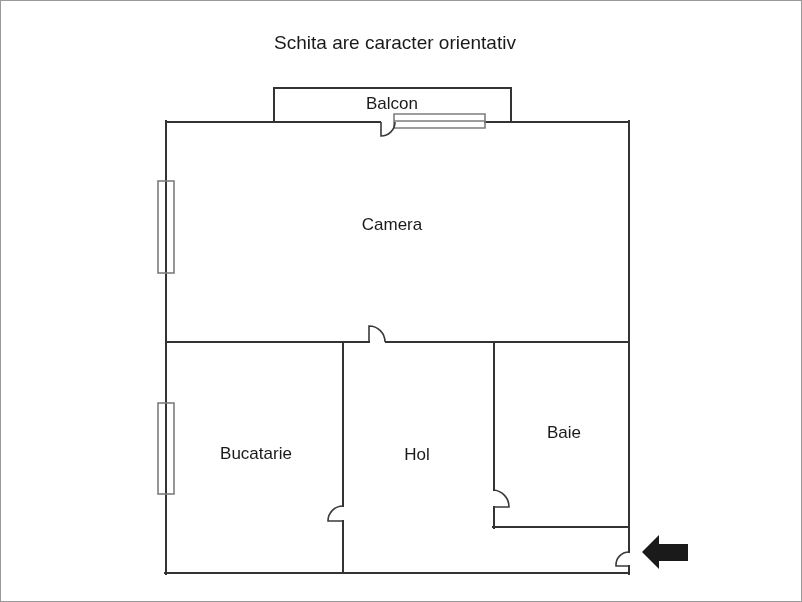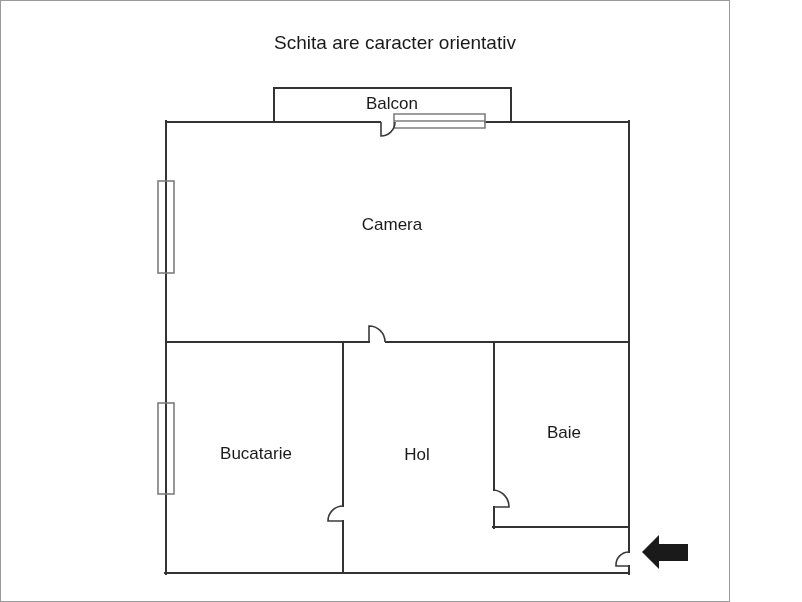--- a/index.html
+++ b/index.html
@@ -3,21 +3,21 @@
 <meta charset="utf-8">
 <style>
   html, body {
     margin: 0;
     padding: 0;
     background: #ffffff;
     font-family: "Liberation Sans", "DejaVu Sans", sans-serif;
   }
   .screen {
     position: relative;
-    width: 730px;
+    width: 802px;
     height: 602px;
     box-sizing: border-box;
     border: 1px solid #9a9a9a;
     background: #ffffff;
     overflow: hidden;
     padding-left: 8px;
   }
   svg.plan {
     position: absolute;
     left: 0;

